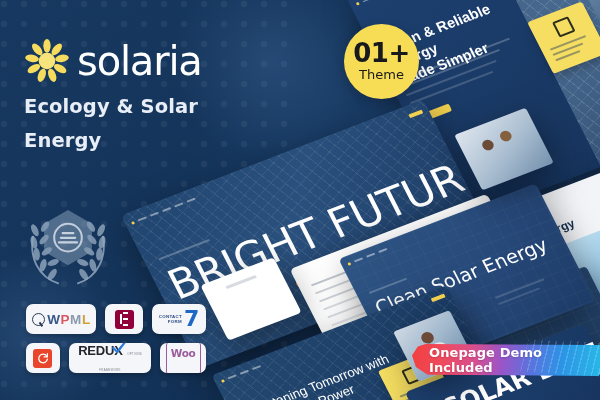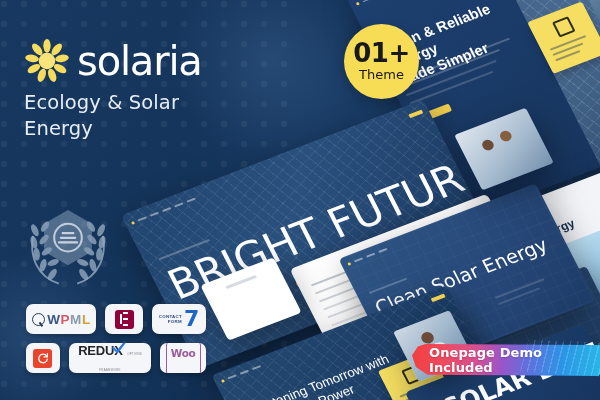--- a/index.html
+++ b/index.html
@@ -33,21 +33,21 @@
   .left{position:absolute;left:0;top:16px;width:250px;height:400px;z-index:6;}
 
   .logo-row{position:absolute;left:24px;top:22px;display:flex;align-items:center;gap:7px;}
   .sun{width:46px;height:46px;position:relative;flex:0 0 auto;}
   .brand{
     color:#ffffff;font-size:40px;line-height:40px;letter-spacing:-1.2px;
     font-weight:400;font-family:"DejaVu Sans", sans-serif;
   }
   .tagline{
     position:absolute;left:24px;top:74px;width:215px;
-    color:#e8eef6;font-size:19.5px;line-height:26px;font-weight:400;
+    color:#e8eef6;font-size:19.5px;line-height:34px;font-weight:700;
     font-family:"DejaVu Sans", sans-serif;letter-spacing:.1px;
   }
   .tagline span{display:block;}
 
   
   .badge-wreath{position:absolute;left:22px;top:183px;width:92px;height:92px;opacity:.9;}
 
   
   .plugins{position:absolute;left:26px;top:288px;width:180px;}
   .prow{display:flex;gap:9px;margin-bottom:9px;}

